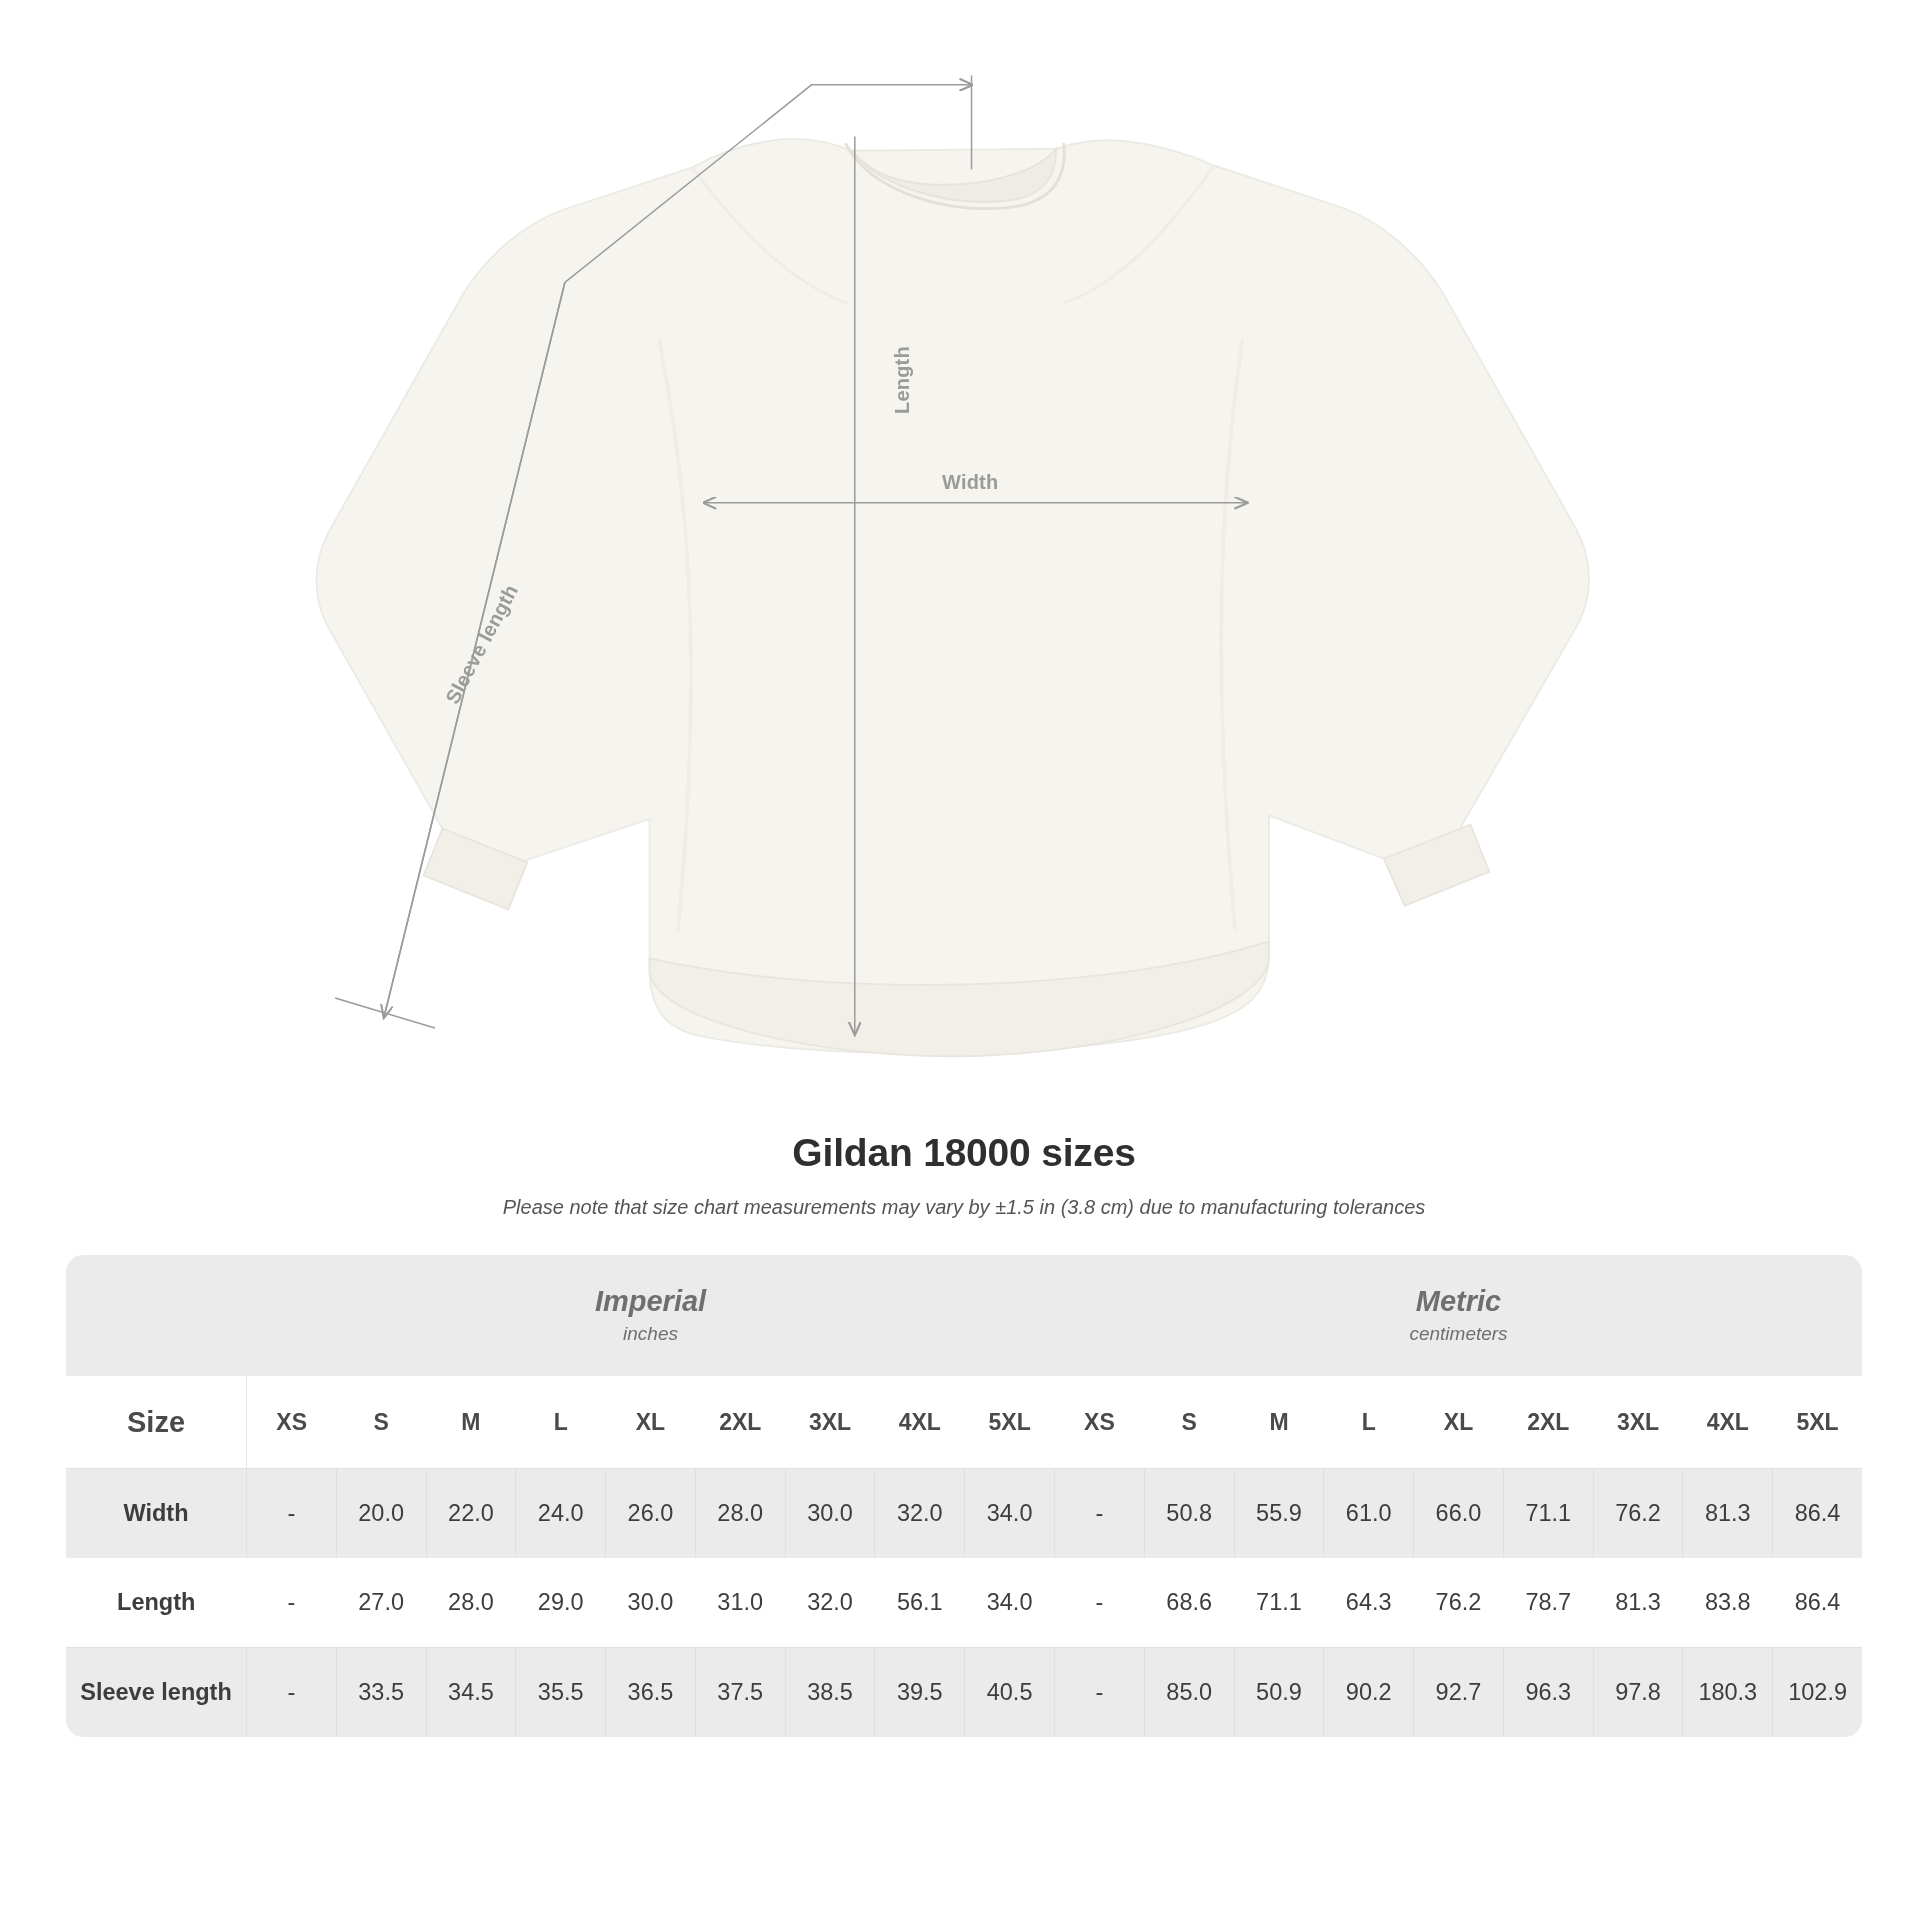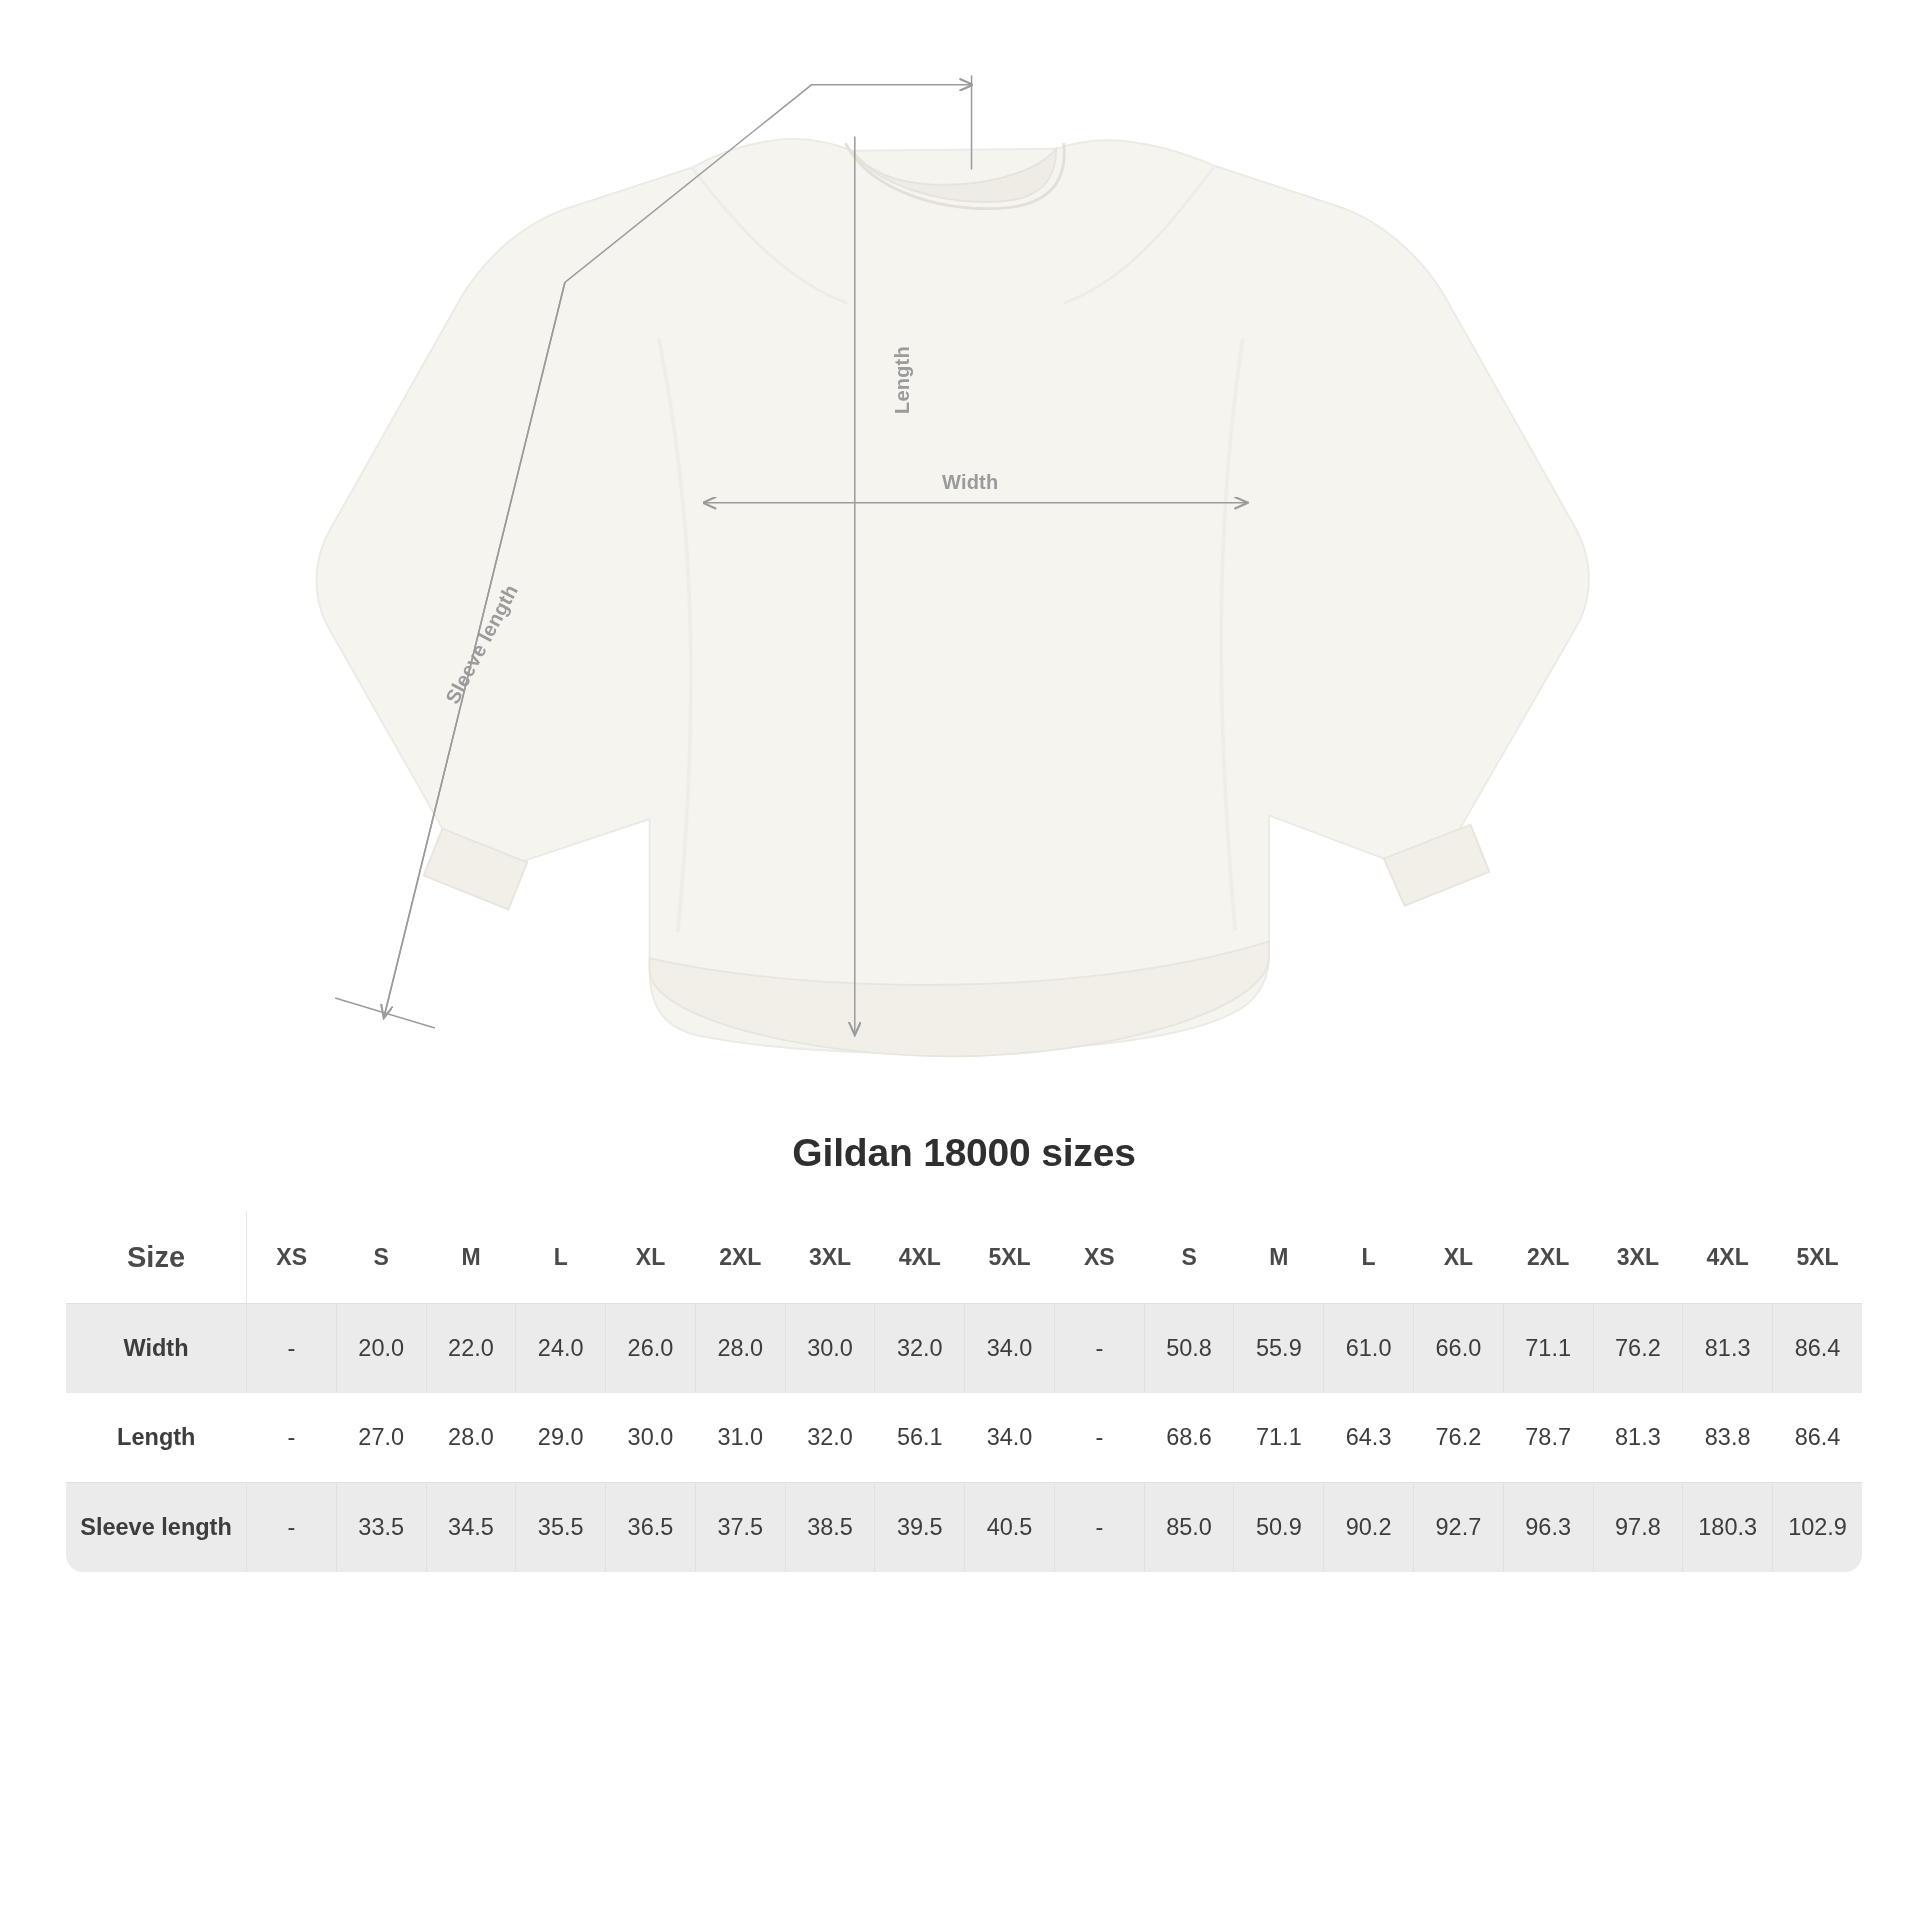--- a/index.html
+++ b/index.html
@@ -210,20 +210,21 @@
       </g>
     </svg>
 
     <div class="dim-label vertical" style="left:891px; top:414px;">Length</div>
     <div class="dim-label" style="left:942px; top:471px;">Width</div>
     <div class="dim-label sleeve" style="left:441px; top:697px;">Sleeve length</div>
   </div>
 
   <div class="title-block">
     <h1 class="chart-title">Gildan 18000 sizes</h1>
+    <div class="chart-note">Please note that size chart measurements may vary by ±1.5 in (3.8 cm) due to manufacturing tolerances</div>
   </div>
 
   <div class="table-wrap">
     <table class="size-table">
       <colgroup id="colgroup-holder">
           <col class="col-label">
           <col class="col-cell">
           <col class="col-cell">
           <col class="col-cell">
           <col class="col-cell">
@@ -236,20 +237,31 @@
           <col class="col-cell">
           <col class="col-cell">
           <col class="col-cell">
           <col class="col-cell">
           <col class="col-cell">
           <col class="col-cell">
           <col class="col-cell">
           <col class="col-cell">
         </colgroup>
       <thead>
+        <tr class="unit-head">
+          <td></td>
+          <td colspan="9">
+            <div class="unit-title">Imperial</div>
+            <div class="unit-sub">inches</div>
+          </td>
+          <td colspan="9">
+            <div class="unit-title">Metric</div>
+            <div class="unit-sub">centimeters</div>
+          </td>
+        </tr>
         <tr class="head-row" id="size-header-row">
           <th class="rowlabel">Size</th>
         <th>XS</th>
             <th>S</th>
             <th>M</th>
             <th>L</th>
             <th>XL</th>
             <th>2XL</th>
             <th>3XL</th>
             <th>4XL</th>

